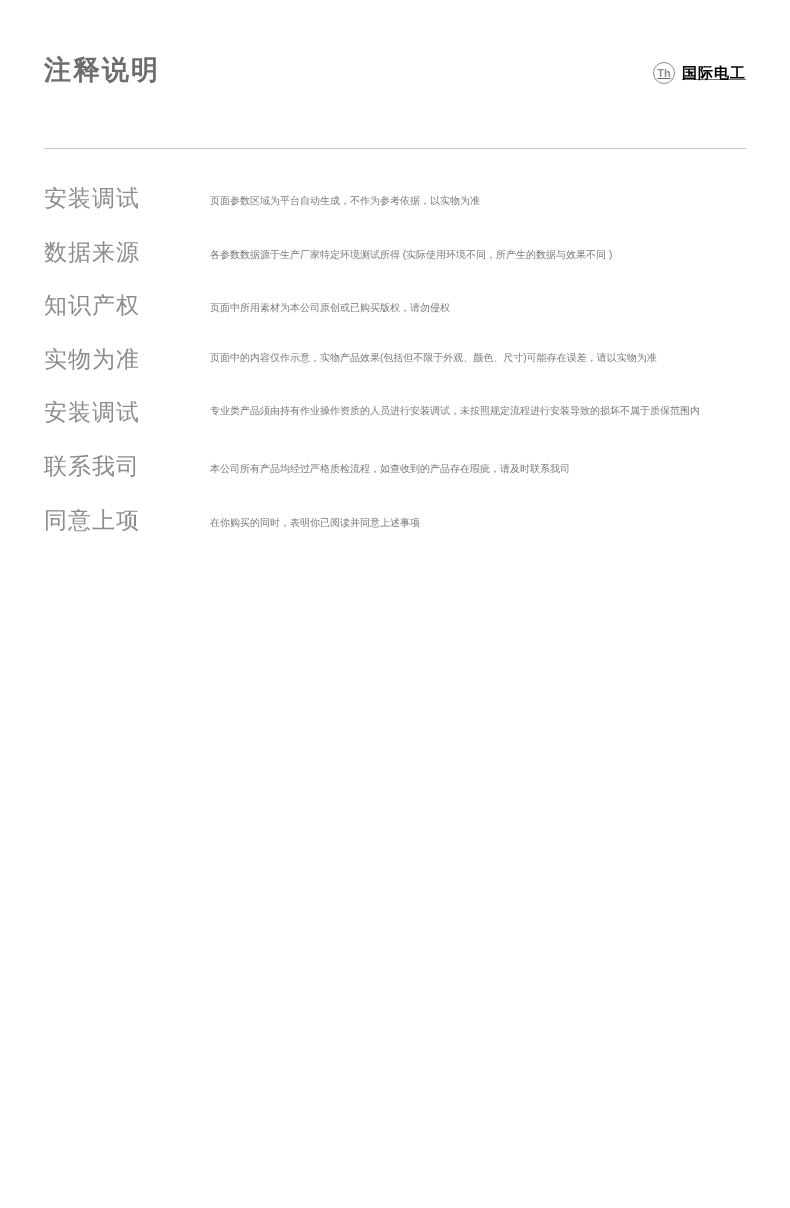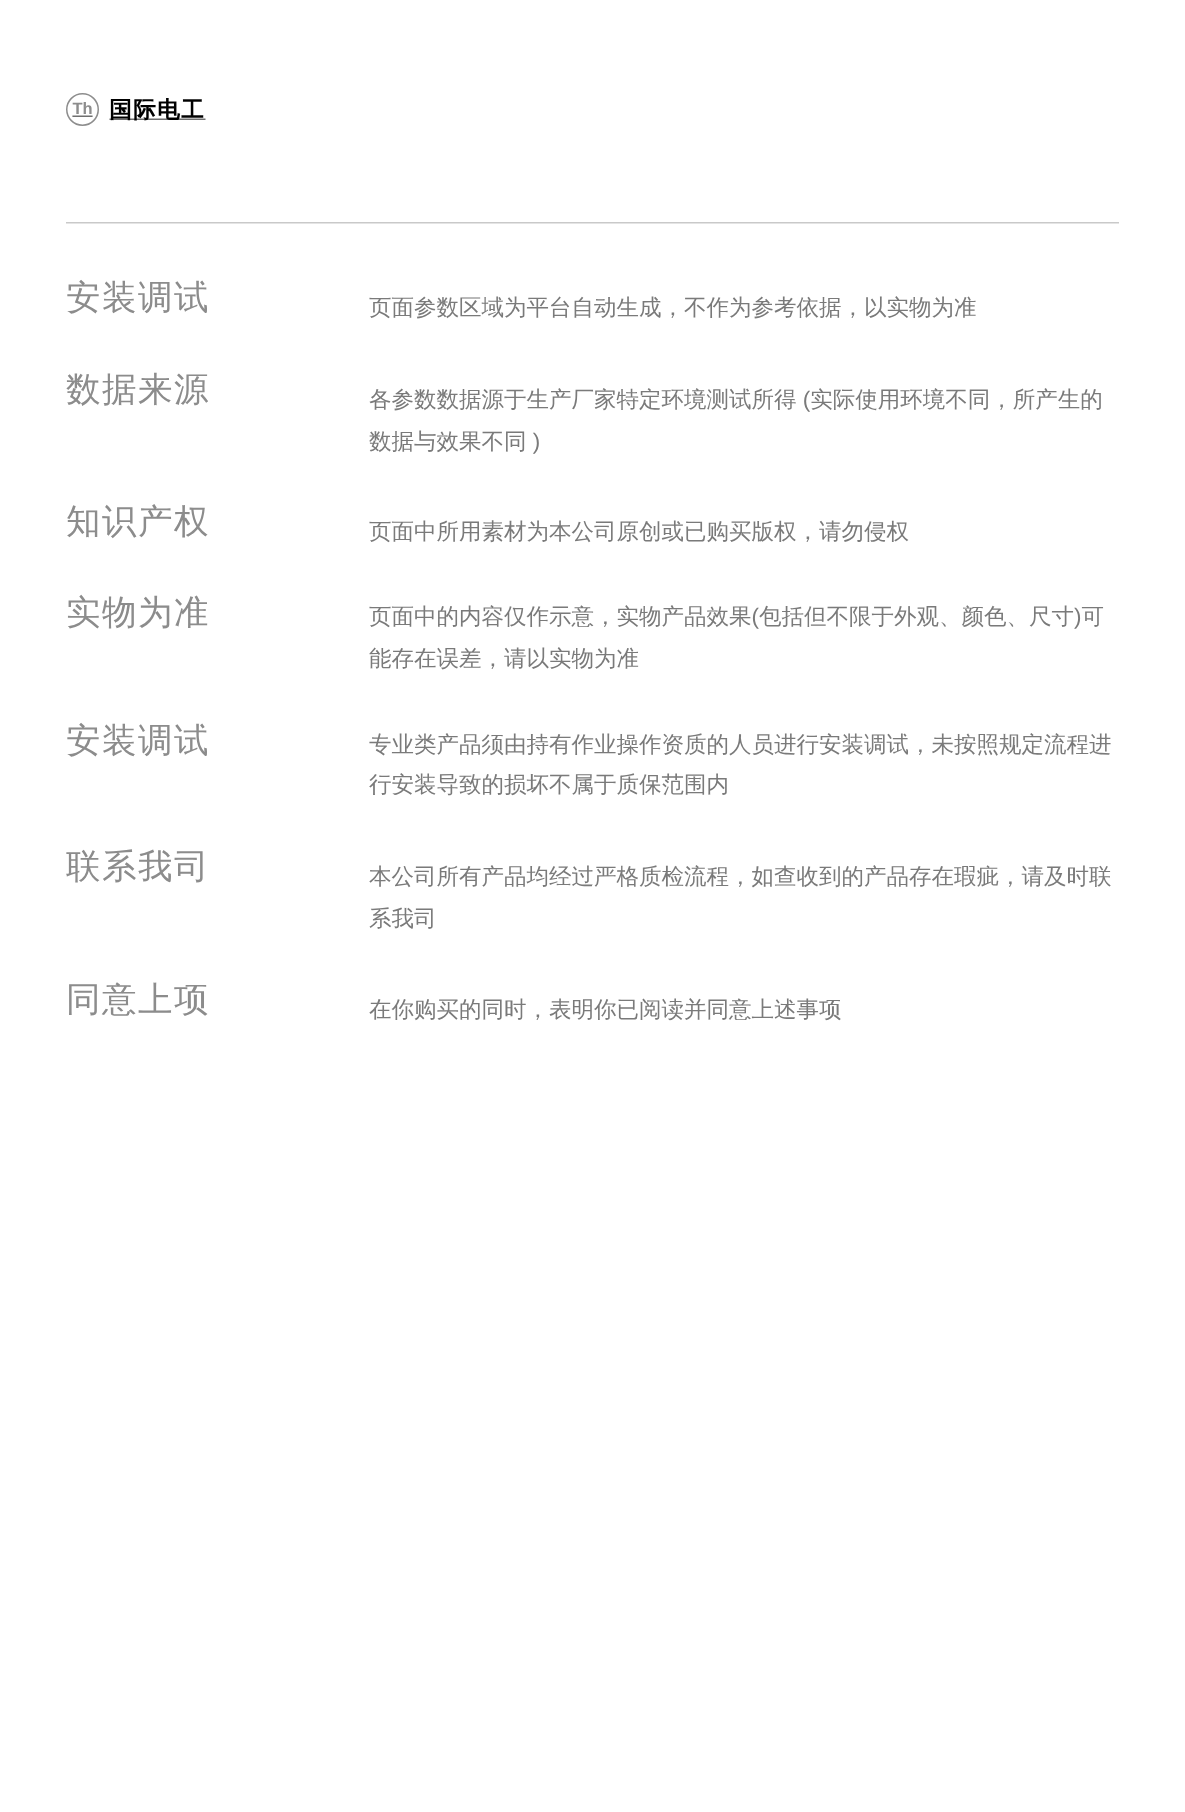--- a/index.html
+++ b/index.html
@@ -83,34 +83,34 @@
   .note-label {
     width: 166px;
     flex: 0 0 166px;
     font-size: 23px;
     letter-spacing: 1px;
     color: #8c8c8c;
     line-height: 1.2;
   }
   .note-text {
     flex: 1;
-    font-size: 15px;
+    font-size: 10px;
     line-height: 1.85;
     color: #7a7a7a;
     padding-top: 7px;
-    margin-left: 36px;
   }
   .note-row.tall .note-text { padding-top: 3px; }
 </style>
 </head>
 <body>
 
 <div class="page">
 
   <div class="header">
+    <div class="page-title">注释说明</div>
     <div class="brand">
       <span class="brand-mark">Th</span>
       <span class="brand-name">国际电工</span>
     </div>
   </div>
 
   <div class="divider"></div>
 
   <div class="notes">
 

